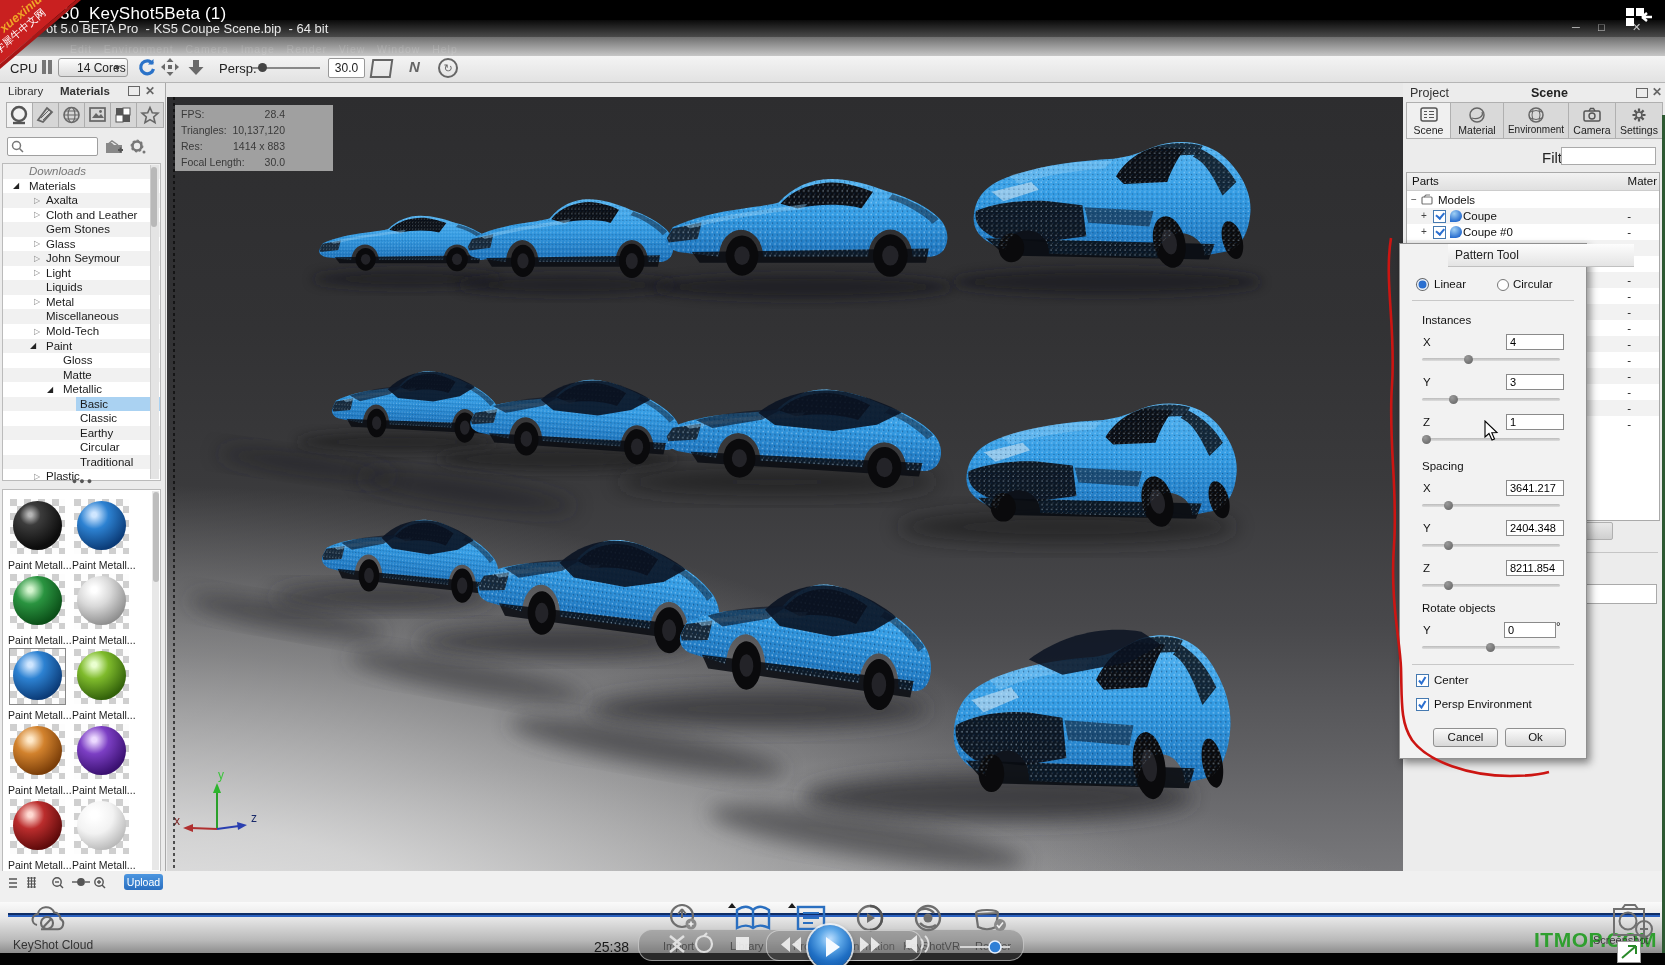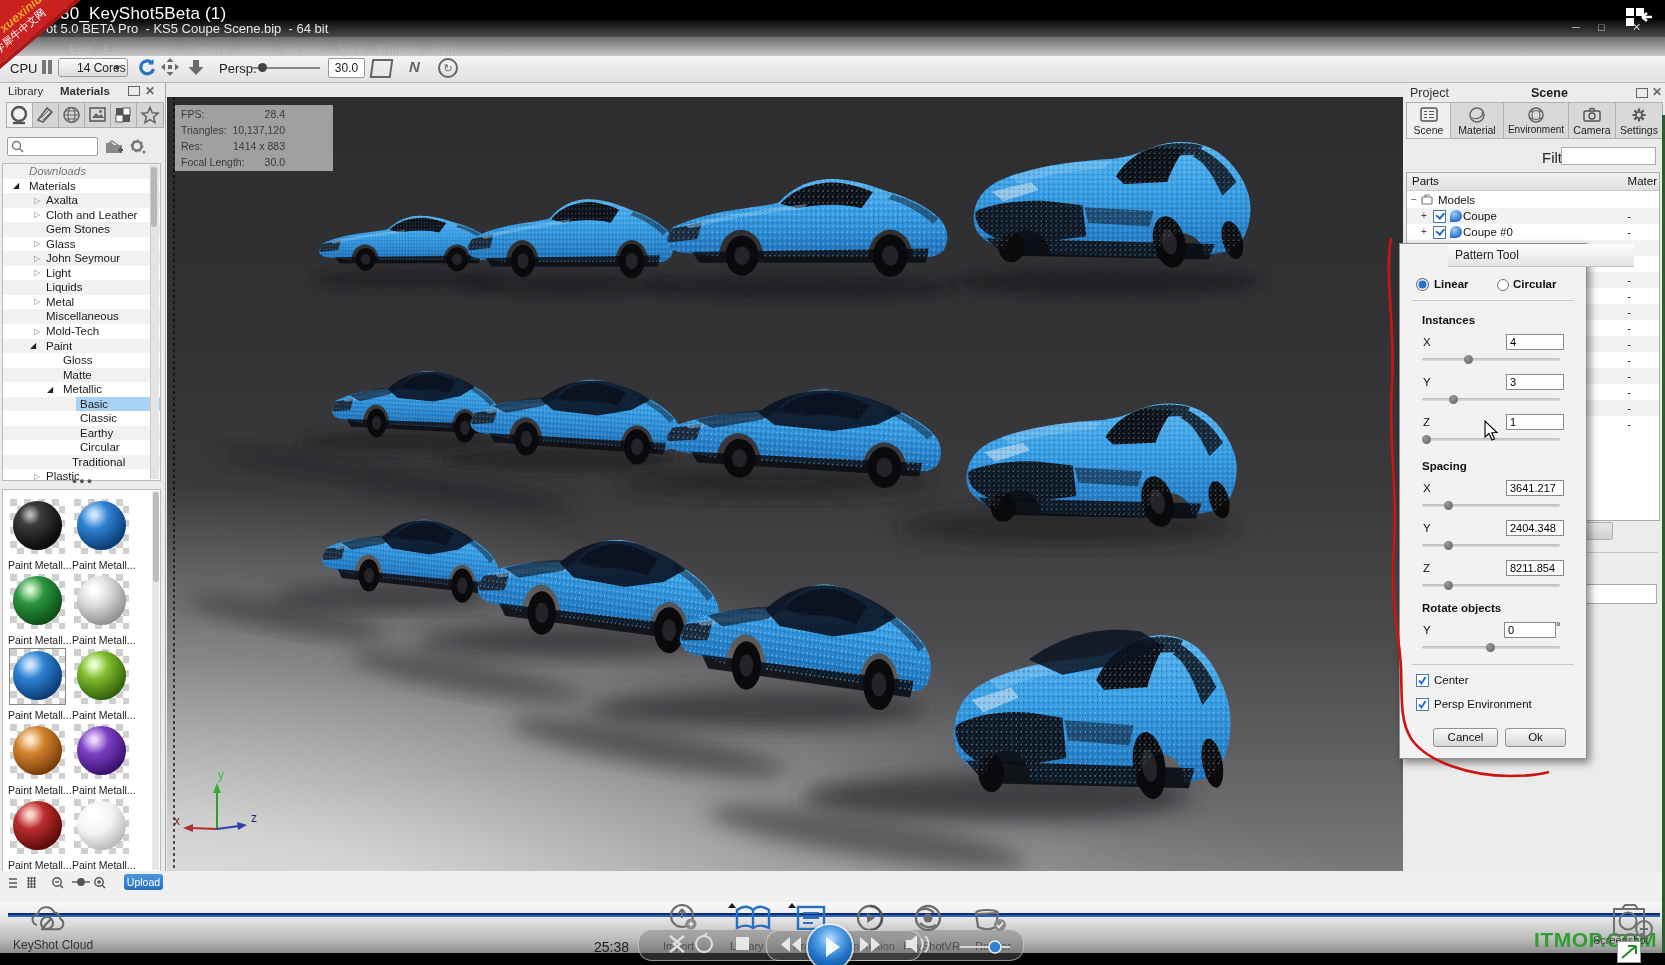--- a/index.html
+++ b/index.html
@@ -58,21 +58,21 @@
   .pstripe{background:#f2f2f2;}
   .dash{position:absolute;right:28px;}
   .pchk,.pchk2{position:absolute;left:26px;top:2px;width:11px;height:11px;background:#fff;border:1px solid #4579b0;}
   .pchk:after,.pchk2:after{content:"";position:absolute;left:2px;top:1px;width:6px;height:3.5px;border-left:2px solid #2a6fd0;border-bottom:2px solid #2a6fd0;transform:rotate(-50deg);}
   .pchk:before,.pchk2:before{content:"";position:absolute;left:16px;top:-1px;width:12px;height:12px;border-radius:50% 50% 50% 0;background:radial-gradient(circle at 35% 30%,#9fd0f5,#2a6fd0 70%);}
   
   #ptool{left:1399px;top:243px;width:186px;height:514px;background:#f2f2f2;border:1px solid #909090;
          box-shadow:3px 4px 8px rgba(0,0,0,.45);font-size:11.5px;color:#111;}
   #pt-title{position:absolute;left:4px;top:0;width:100%;height:22px;background:linear-gradient(#fdfdfd,#e4e4e4);border-bottom:1px solid #c0c0c0;margin-left:44px;}
   .ptlabel{position:absolute;font-size:11.5px;}
-  .ptbold{font-weight:bold;}
+  .ptbold{font-weight:normal;}
   .ptinput{position:absolute;width:50px;height:14px;background:#fff;border:1px solid #8a8a8a;font-size:11px;padding:0 3px;line-height:14px;}
   .slider{position:absolute;height:3px;background:linear-gradient(#bbb,#ddd);border-radius:2px;width:138px;left:22px;}
   .knob{position:absolute;width:9px;height:9px;border-radius:50%;background:radial-gradient(circle at 35% 30%,#9a9a9a,#5f5f5f);top:-3px;}
   .chk{position:absolute;width:11px;height:11px;background:#fff;border:1px solid #4579b0;}
   .btn{position:absolute;height:17px;background:linear-gradient(#fbfbfb,#d8d8d8);border:1px solid #909090;border-radius:3px;text-align:center;font-size:11.5px;line-height:17px;color:#111;}
   
   #botlight{left:0;top:871px;width:1665px;height:31px;background:#f0f0f0;}
   #botbar{left:0;top:902px;width:1665px;height:51px;background:linear-gradient(#fafafa 0%,#e8e8e8 30%,#b9b9b9 75%,#8d8d8d 100%);}
   #botblack{left:0;top:953px;width:1665px;height:12px;background:#020202;}
   #blueline{left:8px;top:913px;width:1652px;height:4px;background:linear-gradient(#0f2d66 0 40%,#2c62c0 40%);}
@@ -244,21 +244,21 @@
   <div class="trow">
       <span style="position:absolute;left:77px;">Classic</span>
     </div>
   <div class="trow">
       <span style="position:absolute;left:77px;">Earthy</span>
     </div>
   <div class="trow">
       <span style="position:absolute;left:77px;">Circular</span>
     </div>
   <div class="trow">
-      <span style="position:absolute;left:69px;">Traditional</span>
+      <span style="position:absolute;left:77px;">Traditional</span>
     </div>
   <div class="trow">
       <span class="tw" style="left:31px;">▷</span>
       <span style="position:absolute;left:43px;">Plastic</span>
     </div>
 </div>
 <div class="abs" style="left:150px;top:165px;width:8px;height:314px;background:#e4e4e4;border-left:1px solid #ccc;"></div>
 <div class="abs" style="left:151px;top:167px;width:6px;height:60px;background:#b8b8b8;border-radius:3px;"></div>
 <div class="abs" id="lp-dots">●●●</div>
 

